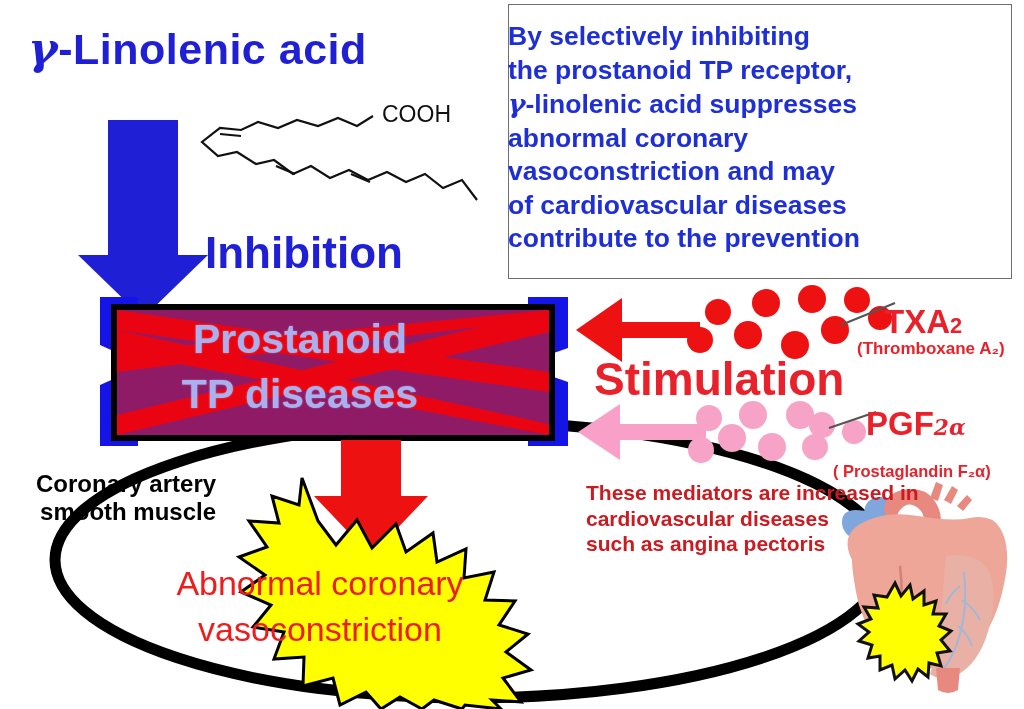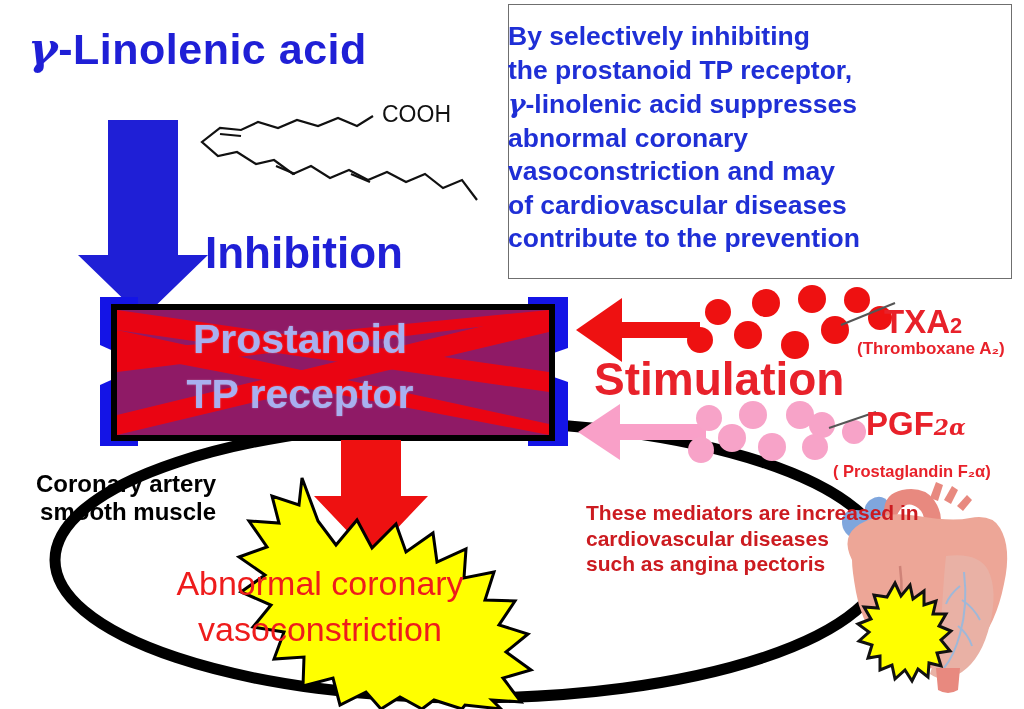--- a/index.html
+++ b/index.html
@@ -32,21 +32,21 @@
 
   
   #txa2-label{left:884px;top:303px;font-size:33px;font-weight:bold;color:#e8212a;white-space:nowrap;}
   #txa2-sub{left:845px;top:339px;font-size:17px;font-weight:bold;color:#e8212a;white-space:nowrap;margin-left:12px;}
   #pgf2a-label{left:866px;top:405px;font-size:33px;font-weight:bold;color:#e8212a;white-space:nowrap;}
   #pgf2a-sub{left:833px;top:442px;font-size:16.5px;font-weight:bold;color:#e8212a;white-space:nowrap;margin-top:20px;}
   .sub{font-size:.66em;}
   .alpha{font-family:"DejaVu Serif",serif;font-style:italic;}
 
   
-  #mediators-note{left:586px;top:500px;font-size:21px;font-weight:bold;color:#cc1b20;
+  #mediators-note{left:586px;top:480px;font-size:21px;font-weight:bold;color:#cc1b20;
                   line-height:25.5px;white-space:pre-line;}
   #artery-label{left:36px;top:470px;font-size:24px;font-weight:bold;color:#000000;
                 line-height:28px;text-align:right;white-space:pre-line;}
   #vasoconstriction-label{left:120px;top:560px;width:400px;text-align:center;
                           font-size:34px;color:#ee1c1c;line-height:46px;}
 </style>
 </head>
 <body>
 
 <div id="stage">
@@ -174,21 +174,21 @@
     <span class="gam">γ</span><span>-Linolenic acid</span>
   </div>
 
   <div class="abs" id="info-box"></div>
   <div class="abs" id="info-text"><div>By selectively inhibiting</div><div>the prostanoid TP receptor,</div><div><span class="gam">γ</span>-linolenic acid suppresses</div><div>abnormal coronary</div><div>vasoconstriction and may</div><div>of cardiovascular diseases</div><div>contribute to the prevention</div></div>
 
   <div class="abs" id="inhibition-label">Inhibition</div>
 
   <div class="abs" id="receptor-label">
     <div>Prostanoid</div>
-    <div>TP receptor</div>
+    <div>TP diseases</div>
   </div>
 
   <div class="abs" id="stimulation-label">Stimulation</div>
 
   <div class="abs" id="txa2-label">
     <span>TXA</span><span class="sub">2</span>
   </div>
   <div class="abs" id="txa2-sub">(Thromboxane A₂)</div>
 
   <div class="abs" id="pgf2a-label">

